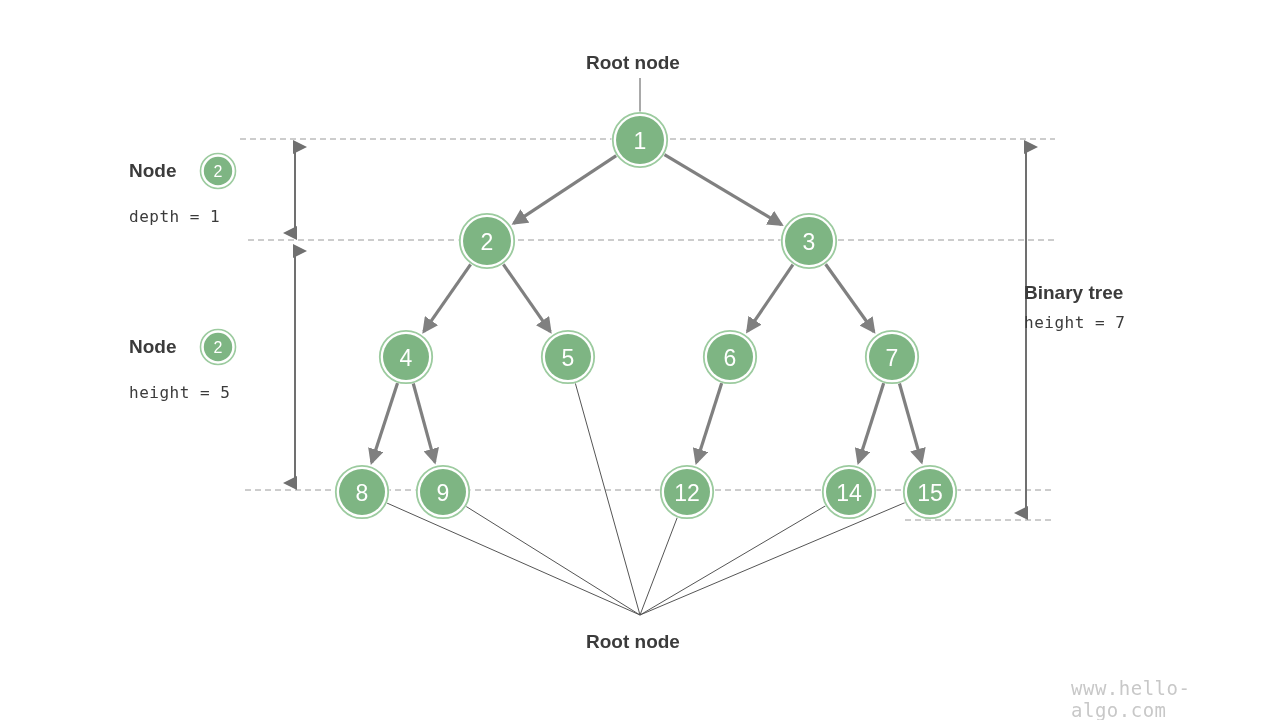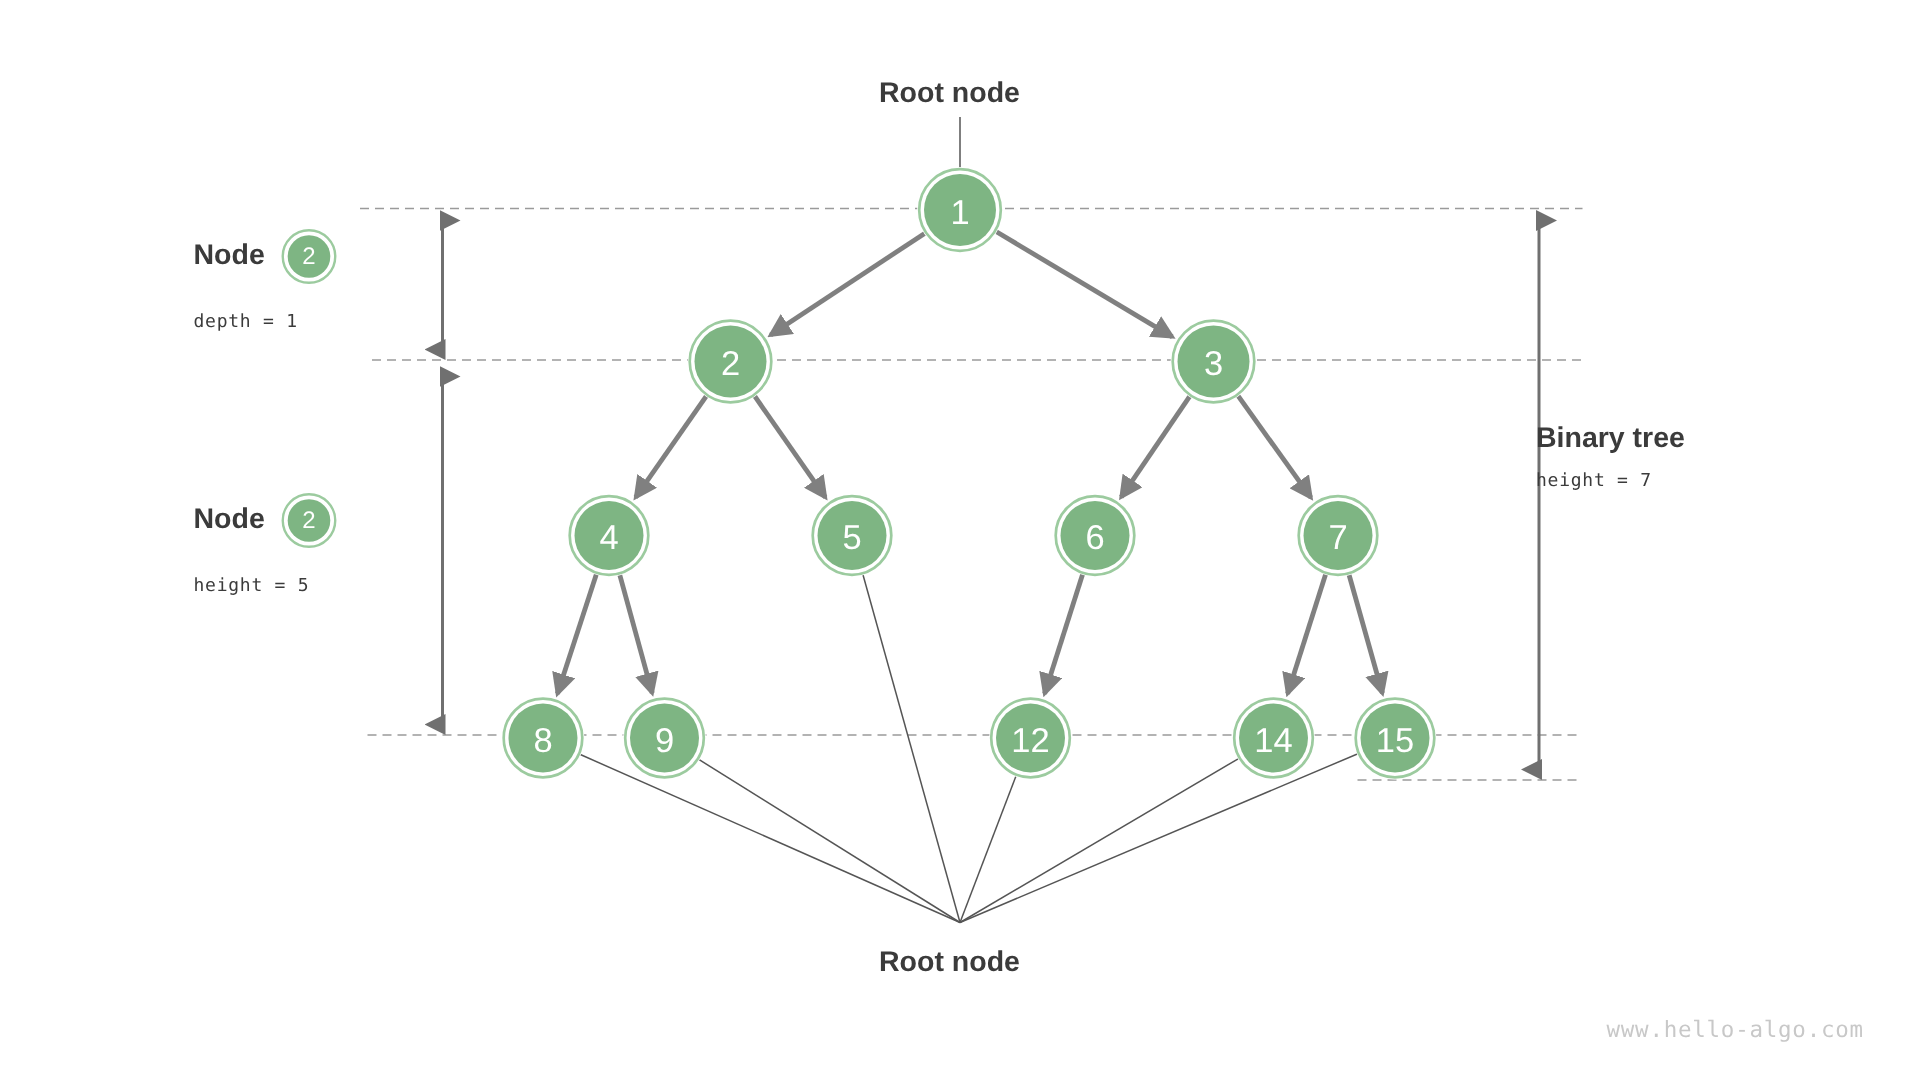--- a/index.html
+++ b/index.html
@@ -36,38 +36,38 @@
     white-space: nowrap;
   }
   .lbl-bold {
     font-family: "Liberation Sans", sans-serif;
     font-weight: bold;
     font-size: 19px;
     color: #3b3b3b;
   }
   .lbl-mono {
     font-family: "DejaVu Sans Mono", monospace;
-    font-size: 12px;
+    font-size: 16px;
     color: #3b3b3b;
     letter-spacing: 0.5px;
   }
   .watermark {
     position: absolute;
     font-family: "DejaVu Sans Mono", monospace;
-    font-size: 15px;
+    font-size: 19px;
     color: #c8c8c8;
     letter-spacing: 0.5px;
   }
   .annot-group {
     position: absolute;
   }
   .annot-row {
     display: flex;
     align-items: center;
-    gap: 10px;
+    gap: 22px;
   }
   .mini-node {
     position: relative;
     width: 38px;
     height: 38px;
     flex: 0 0 38px;
   }
   .mini-node svg { display: block; }
 </style>
 </head>

